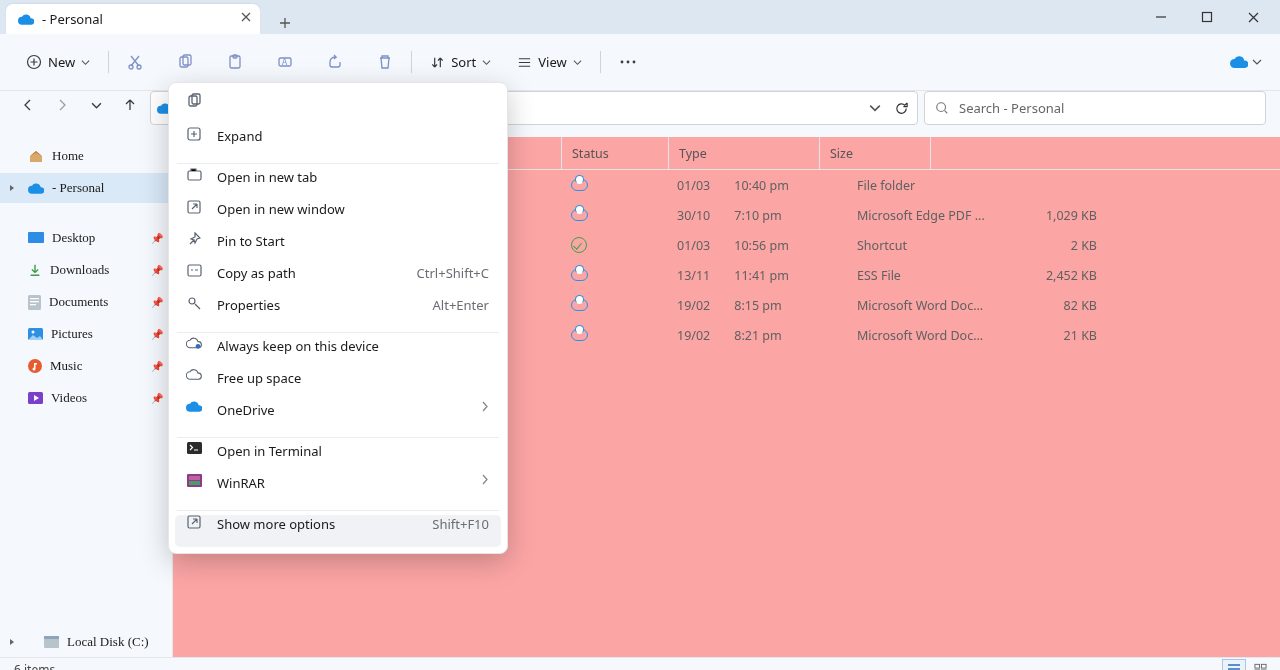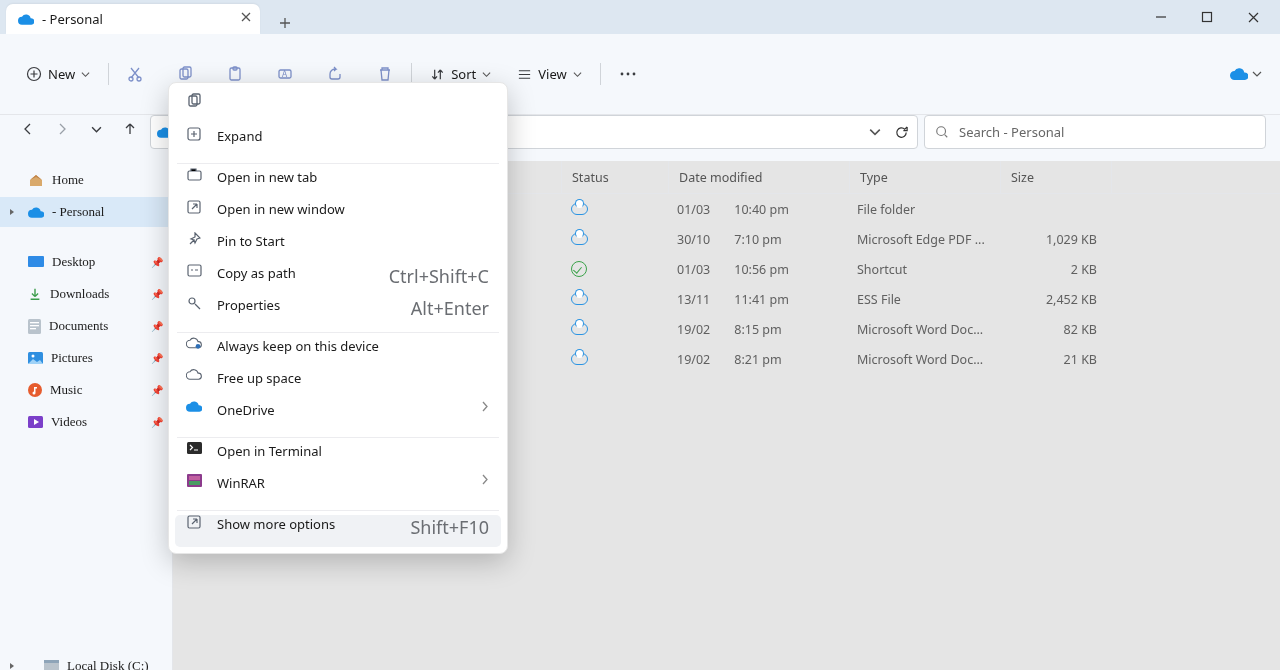--- a/index.html
+++ b/index.html
@@ -27,21 +27,21 @@
   .tab{height:30px;display:flex;align-items:center;gap:8px;background:#fff;
     border-radius:7px 7px 0 0;padding:0 32px 0 12px;min-width:210px;position:relative;
     box-shadow:0 -1px 2px rgba(0,0,0,.05);}
   .tab .close{position:absolute;right:8px;top:7px;color:#555;}
   .newtab{margin-left:18px;margin-bottom:4px;color:#555;}
   .winctrls{position:absolute;right:4px;top:0;height:34px;display:flex;}
   .winctrls>div{width:46px;display:flex;align-items:center;justify-content:center;color:#333;}
 
   
   .cmdbar{height:48px;border-bottom:1px solid var(--border);display:flex;align-items:center;
-    padding:16px 18px;gap:0;position:relative;}
+    padding:4px 18px;gap:0;position:relative;}
   .cmdbtn{display:flex;align-items:center;gap:6px;padding:6px 8px;border-radius:4px;
     color:var(--icon);}
   .cmdbtn.labeled{color:var(--text);}
   .vsep{width:1px;height:22px;background:var(--border2);margin:0 10px;}
   .cmdbar .right{position:absolute;right:18px;display:flex;align-items:center;gap:4px;}
 
   
   .navrow{height:46px;display:flex;align-items:flex-start;padding:0 14px;gap:6px;}
   .navbtn{width:28px;height:28px;display:flex;align-items:center;justify-content:center;
     color:var(--icon);}
@@ -61,21 +61,21 @@
   .side .item.expandable::before{content:"";position:absolute;left:10px;top:12px;
     border-left:4px solid #666;border-top:3.5px solid transparent;
     border-bottom:3.5px solid transparent;}
   .side .item.selected{background:var(--sel);}
   .side .pin{position:absolute;right:8px;font-size:10px;color:#888;}
   .side .gap{height:16px;}
   .side .thispc{margin-top:auto;}
   .side .sub{padding-left:46px;}
   .side .exp{position:absolute;left:10px;color:#555;}
 
-  .content{flex:1;display:flex;flex-direction:column;background:#e5e5e5;}
+  .content{flex:1;display:flex;flex-direction:column;background:#fca5a5;}
   .colhead{display:flex;height:32px;align-items:center;border-bottom:1px solid var(--border);}
   .colhead>div{border-right:1px solid var(--border);height:100%;display:flex;
     align-items:center;padding:0 10px;color:var(--muted);font-size:12.5px;}
   .c-name{flex:0 0 328px;padding-left:50px!important;}
   .c-status{flex:0 0 86px;}
   .c-date{flex:0 0 160px;}
   .c-type{flex:0 0 130px;}
   .c-size{flex:0 0 90px;justify-content:flex-start;}
   .rows{flex:1;}
   .row{display:flex;height:30px;align-items:center;}
@@ -94,21 +94,21 @@
   .viewtoggles>div.active{border-color:#a8c7e8;background:#eaf3fb;}
 
   
   .ctxmenu{position:absolute;left:168px;top:82px;width:326px;background:#fff;
     border:1px solid #e6e6e6;border-radius:8px;box-shadow:0 8px 28px rgba(0,0,0,.22);
     padding:6px;z-index:50;}
   .ctxrow{display:flex;align-items:flex-start;height:32px;border-radius:5px;padding:0 10px;
     gap:14px;position:relative;}
   .ctxrow.hover{background:#f0f2f5;}
   .ctxrow .ic{width:18px;display:flex;justify-content:center;color:var(--icon);}
-  .ctxrow .shortcut{position:absolute;right:12px;color:#6a6d72;font-size:18px;}
+  .ctxrow .shortcut{position:absolute;right:12px;color:#6a6d72;font-size:13px;}
   .ctxrow .sub{position:absolute;right:12px;color:#888;}
   .ctxsep{height:1px;background:#ececef;margin:4px 2px;}
   .ctxtoprow{display:flex;padding:4px 6px 8px;}
 
   
   .cloud{width:15px;height:10px;border:1.5px solid #2993e3;border-radius:6px;position:relative;}
   .cloud::before{content:"";position:absolute;width:7px;height:7px;border:1.5px solid #2993e3;
     border-radius:50%;top:-5px;left:3px;background:#fff;border-bottom-color:transparent;}
   .check{width:14px;height:14px;border:1.5px solid #3ba24a;border-radius:50%;position:relative;}
   .check::after{content:"";position:absolute;left:3px;top:3px;width:4px;height:7px;
@@ -366,21 +366,20 @@
           </svg>
         <span>Local Disk (C:)</span>
       </div>
     </div>
   </div>
 
   <div class="content">
     <div class="colhead">
       <div class="c-name">Name</div>
       <div class="c-status">Status</div>
-      <div class="c-date">Date modified</div>
       <div class="c-type">Type</div>
       <div class="c-size">Size</div>
     </div>
     <div class="rows" id="rows">
         <div class="row">
           <div class="c-name"></div>
           <div class="c-status">
             <span class="cloud"></span>
           </div>
           <div class="c-date">

